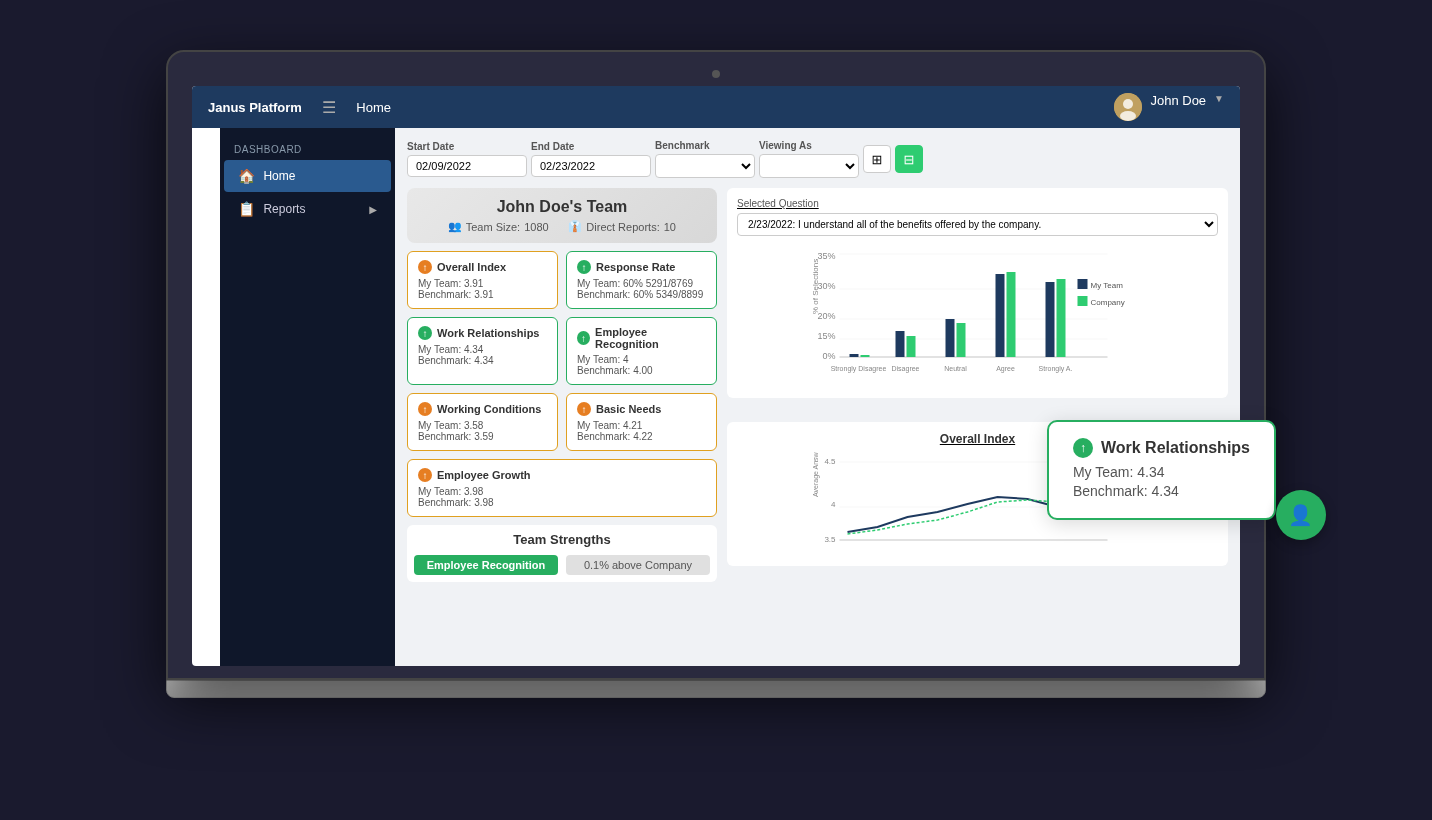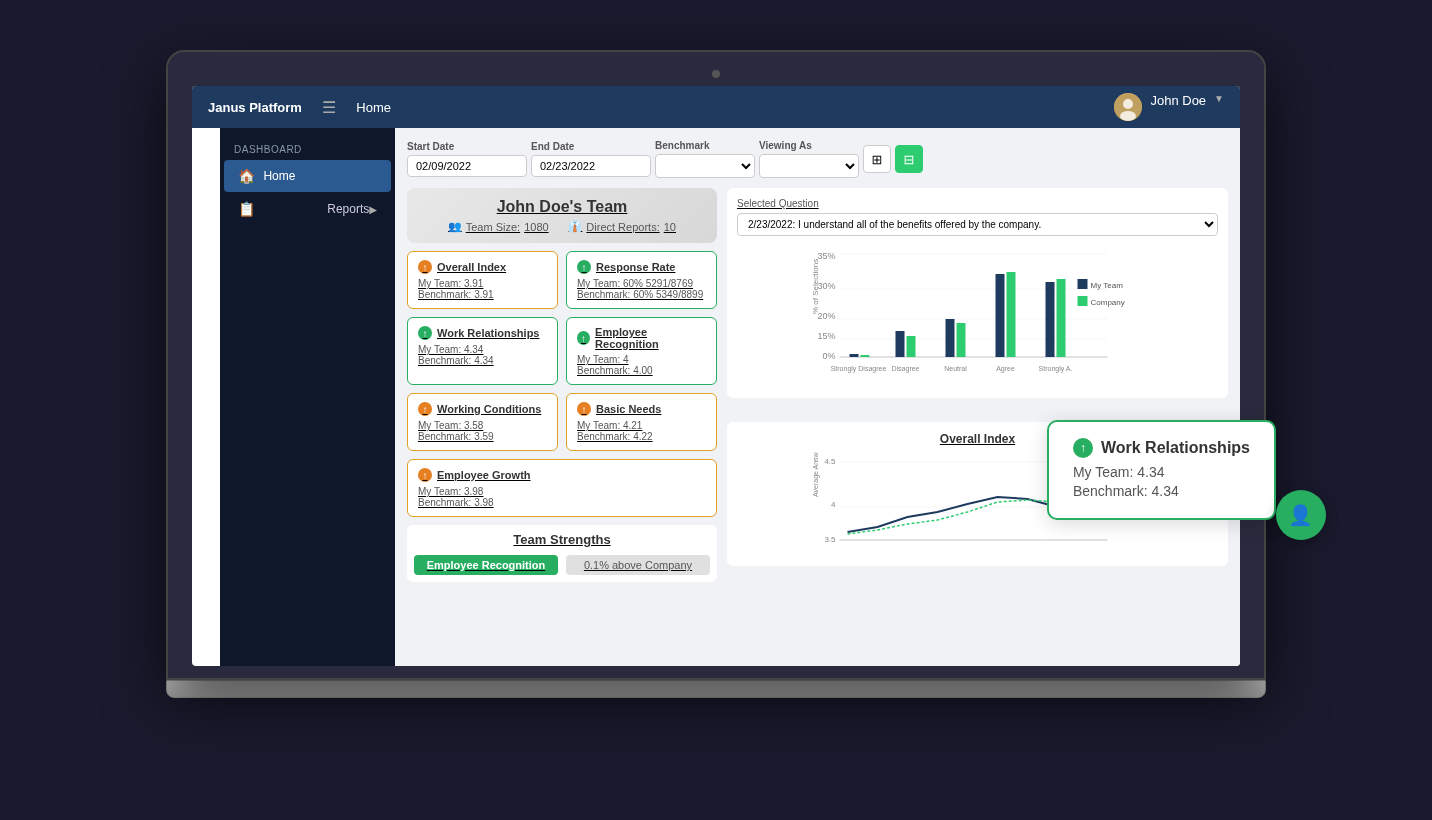--- a/index.html
+++ b/index.html
@@ -152,21 +152,21 @@
     .sidebar-item.active {
       background: #2a5a8f;
       color: #fff;
     }
 
     .sidebar-item-icon { font-size: 14px; }
 
     .sidebar-item-reports {
       display: flex;
       align-items: center;
-      justify-content: flex-end;
+      justify-content: space-between;
       width: 100%;
     }
 
     
     .main-content {
       flex: 1;
       background: #f0f2f5;
       overflow-y: auto;
       padding: 12px;
       display: flex;
@@ -268,21 +268,20 @@
       display: flex;
       gap: 10px;
     }
 
     .left-panel {
       width: 310px;
       flex-shrink: 0;
       display: flex;
       flex-direction: column;
       gap: 8px;
-      text-decoration: underline;
     }
 
     .right-panel {
       flex: 1;
       display: flex;
       flex-direction: column;
       gap: 24px;
       text-decoration: underline;
     }
 

